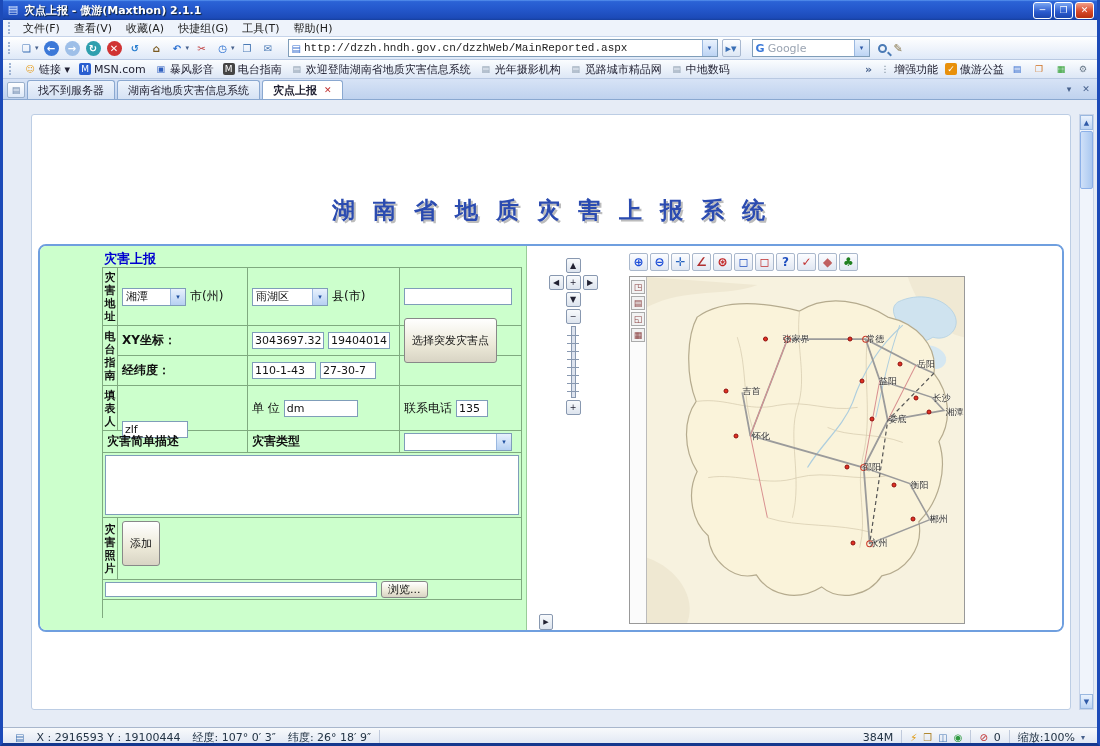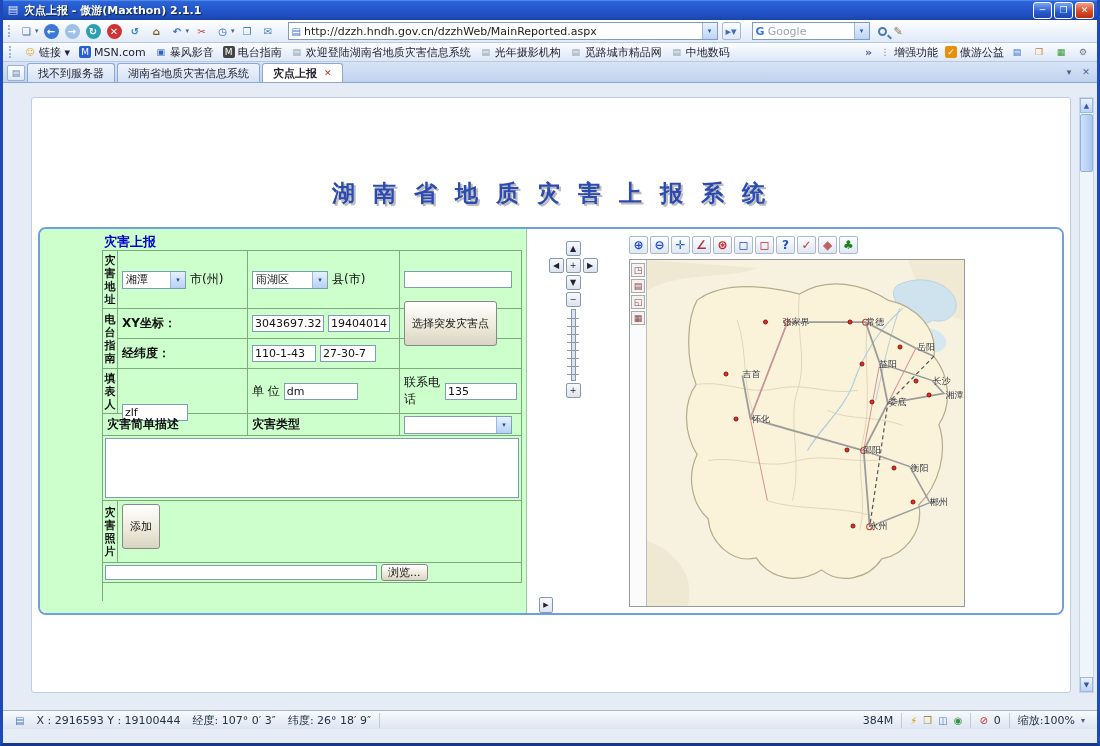--- a/index.html
+++ b/index.html
@@ -25,21 +25,21 @@
   .menuitem { padding:1px 7px; color:#222; cursor:default; }
 
   .toolbar { height:23px; background:linear-gradient(#ffffff,#dfe9f8); border-bottom:1px solid #b9c9e2;
              display:flex; align-items:center; padding:0 4px; gap:1px; }
   .tbtn { display:flex; align-items:center; height:20px; padding:0 2px; border-radius:2px; }
   .tbtn .g { width:15px; height:15px; border-radius:50%; font-size:10px; font-weight:bold; line-height:15px; text-align:center; }
   .tbtn .dd { font-size:7px; color:#47618c; margin-left:1px; }
   .addr { display:flex; align-items:center; width:430px; height:18px; background:#fff;
           border:1px solid #7f9db9; margin-left:8px; }
   .addr .aicon { color:#3a6fd0; font-size:10px; padding:0 3px; }
-  .addr .aval { flex:1; font-size:11px; color:#222; white-space:nowrap; overflow:hidden; }
+  .addr .aval { flex:1; font-size:11px; color:#222; white-space:nowrap; overflow:hidden;font-family:Liberation Mono, monospace; }
   .scrollbtn { width:15px; height:16px; text-align:center; font-size:7px; line-height:16px; color:#2f5aa8;
                background:linear-gradient(#eaf2fd,#bcd4f4); border-left:1px solid #9ab8e0; }
   .gobtn { display:flex; align-items:center; height:18px; padding:0 3px; margin-left:3px;
            border:1px solid #a8b8d0; border-radius:2px; background:linear-gradient(#fdfeff,#dde7f5); color:#3a6fb5; }
   .searchbox { display:flex; align-items:center; width:118px; height:18px; background:#fff;
                border:1px solid #7f9db9; margin-left:10px; }
   .searchbox .slogo { font-weight:bold; color:#3a78d8; padding:0 3px; font-size:11px; }
   .searchbox .sval { flex:1; color:#9aa4b2; font-size:11px; }
   .mag { position:relative; width:9px; height:9px; border:2px solid #4a7ab5; border-radius:50%; margin-left:7px; }
   .mag::after { content:""; position:absolute; left:7px; top:7px; width:5px; height:2px; background:#4a7ab5; transform:rotate(45deg); }
@@ -143,20 +143,36 @@
 <div class="screen">
 
   <div class="titlebar">
     <span class="appicon">▤</span>
     <span class="ttext">灾点上报 - 傲游(Maxthon) 2.1.1</span>
     <span class="winbtn">─</span>
     <span class="winbtn">❐</span>
     <span class="winbtn close">✕</span>
   </div>
 
+  <div class="menubar">
+    <span class="grip"></span>
+    <div style="display:flex">
+  <span class="menuitem">文件(F)</span>
+
+  <span class="menuitem">查看(V)</span>
+
+  <span class="menuitem">收藏(A)</span>
+
+  <span class="menuitem">快捷组(G)</span>
+
+  <span class="menuitem">工具(T)</span>
+
+  <span class="menuitem">帮助(H)</span>
+</div>
+  </div>
 
   <div class="toolbar">
     <span class="grip"></span>
     <div style="display:flex;gap:1px">
   <div class="tbtn">
     <span class="g" style="color: rgb(58, 111, 181);">❏</span>
     <span class="dd">▾</span>
   </div>
 
   <div class="tbtn">
@@ -385,21 +401,21 @@
               </div>
             <div class="cell" style="left:15px;top:118px;width:130px;height:45px">
               <input class="xpin" style="width: 66px; margin-top: 43px;" value="zlf">
             </div>
             <div class="cell" style="left:145px;top:118px;width:152px;height:45px">
               <span class="bold">单 位</span>
               <input class="xpin" style="width: 74px;" value="dm">
             </div>
             <div class="cell" style="left:297px;top:118px;width:122px;height:45px">
               <span class="bold">联系电话</span>
-              <input class="xpin" style="width: 72px;" value="135">
+              <input class="xpin" style="width: 32px;" value="135">
             </div>
 
             <div class="cell bold" style="left:0;top:163px;width:145px;height:22px">
               <span>灾害简单描述</span>
               </div>
             <div class="cell bold" style="left:145px;top:163px;width:152px;height:22px">
               <span>灾害类型</span>
               </div>
             <div class="cell" style="left:297px;top:163px;width:122px;height:22px">
               <div class="xpsel" style="width:108px">

